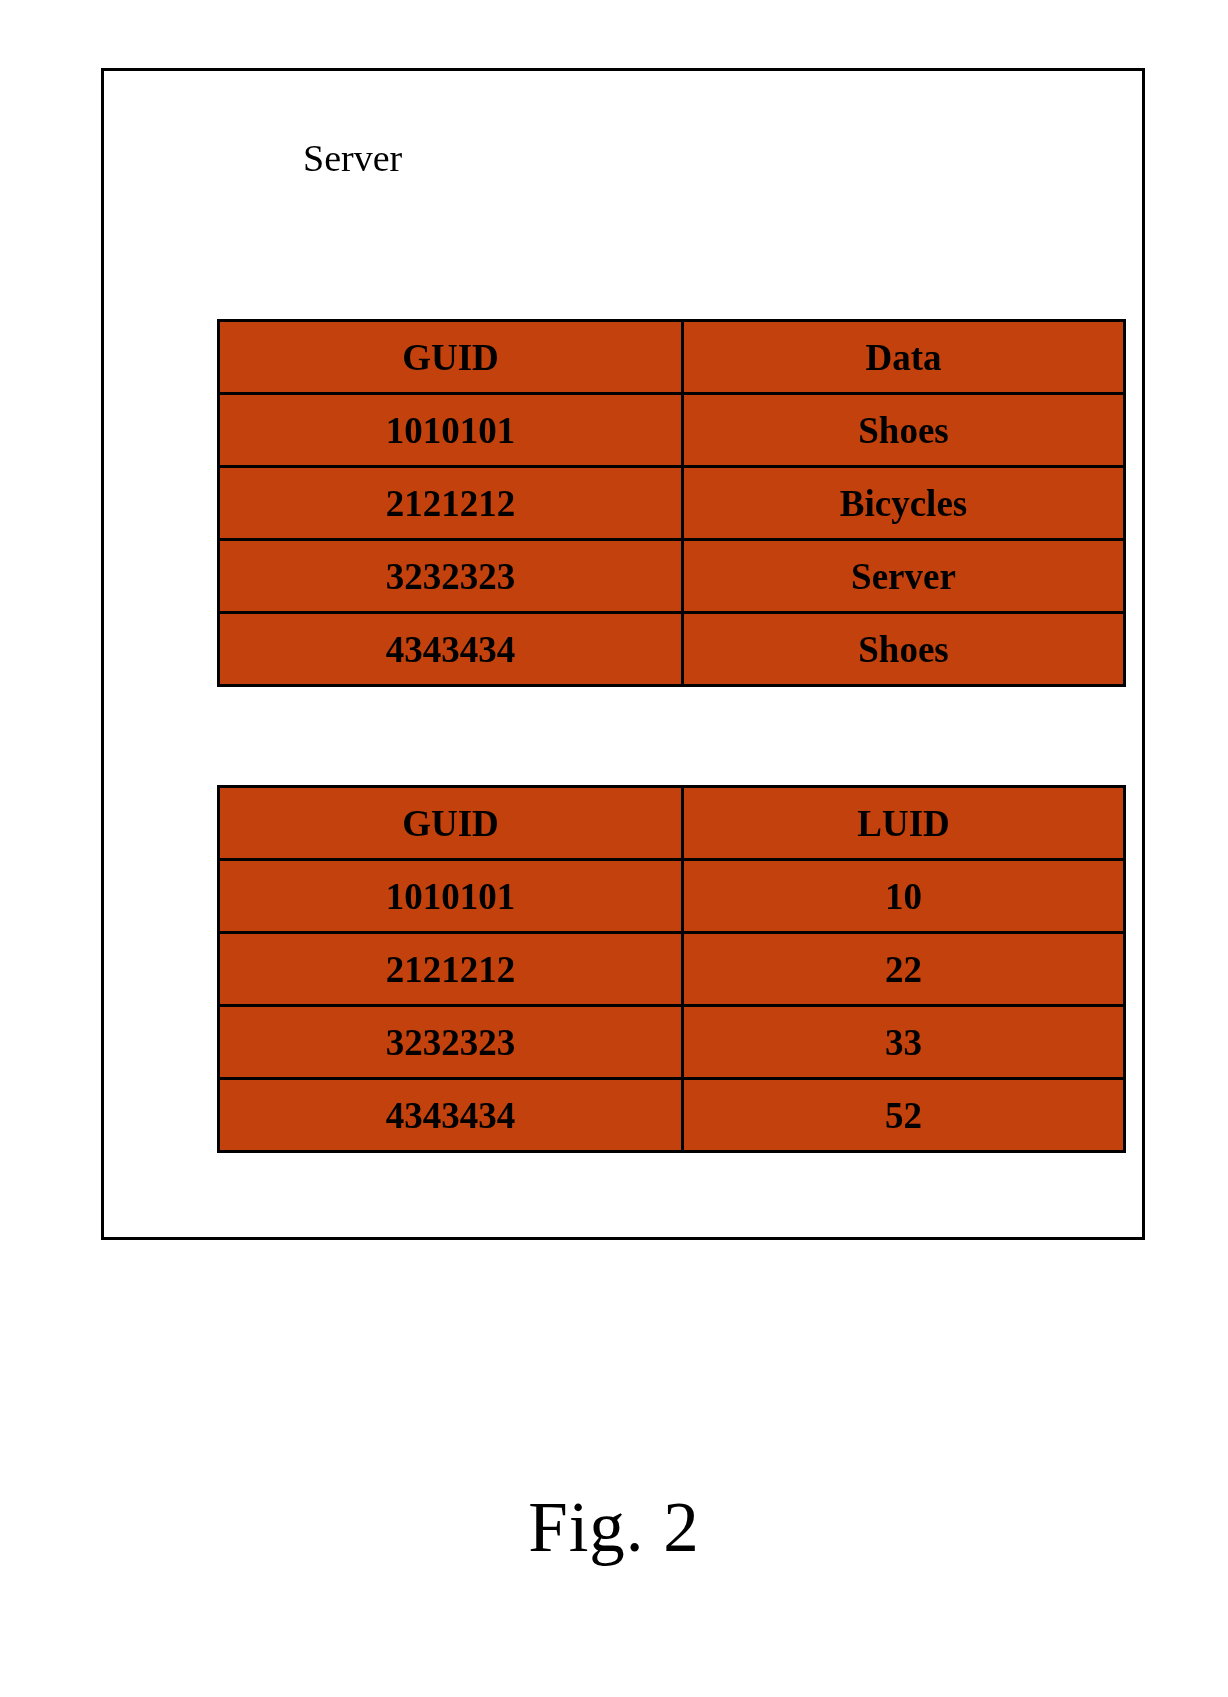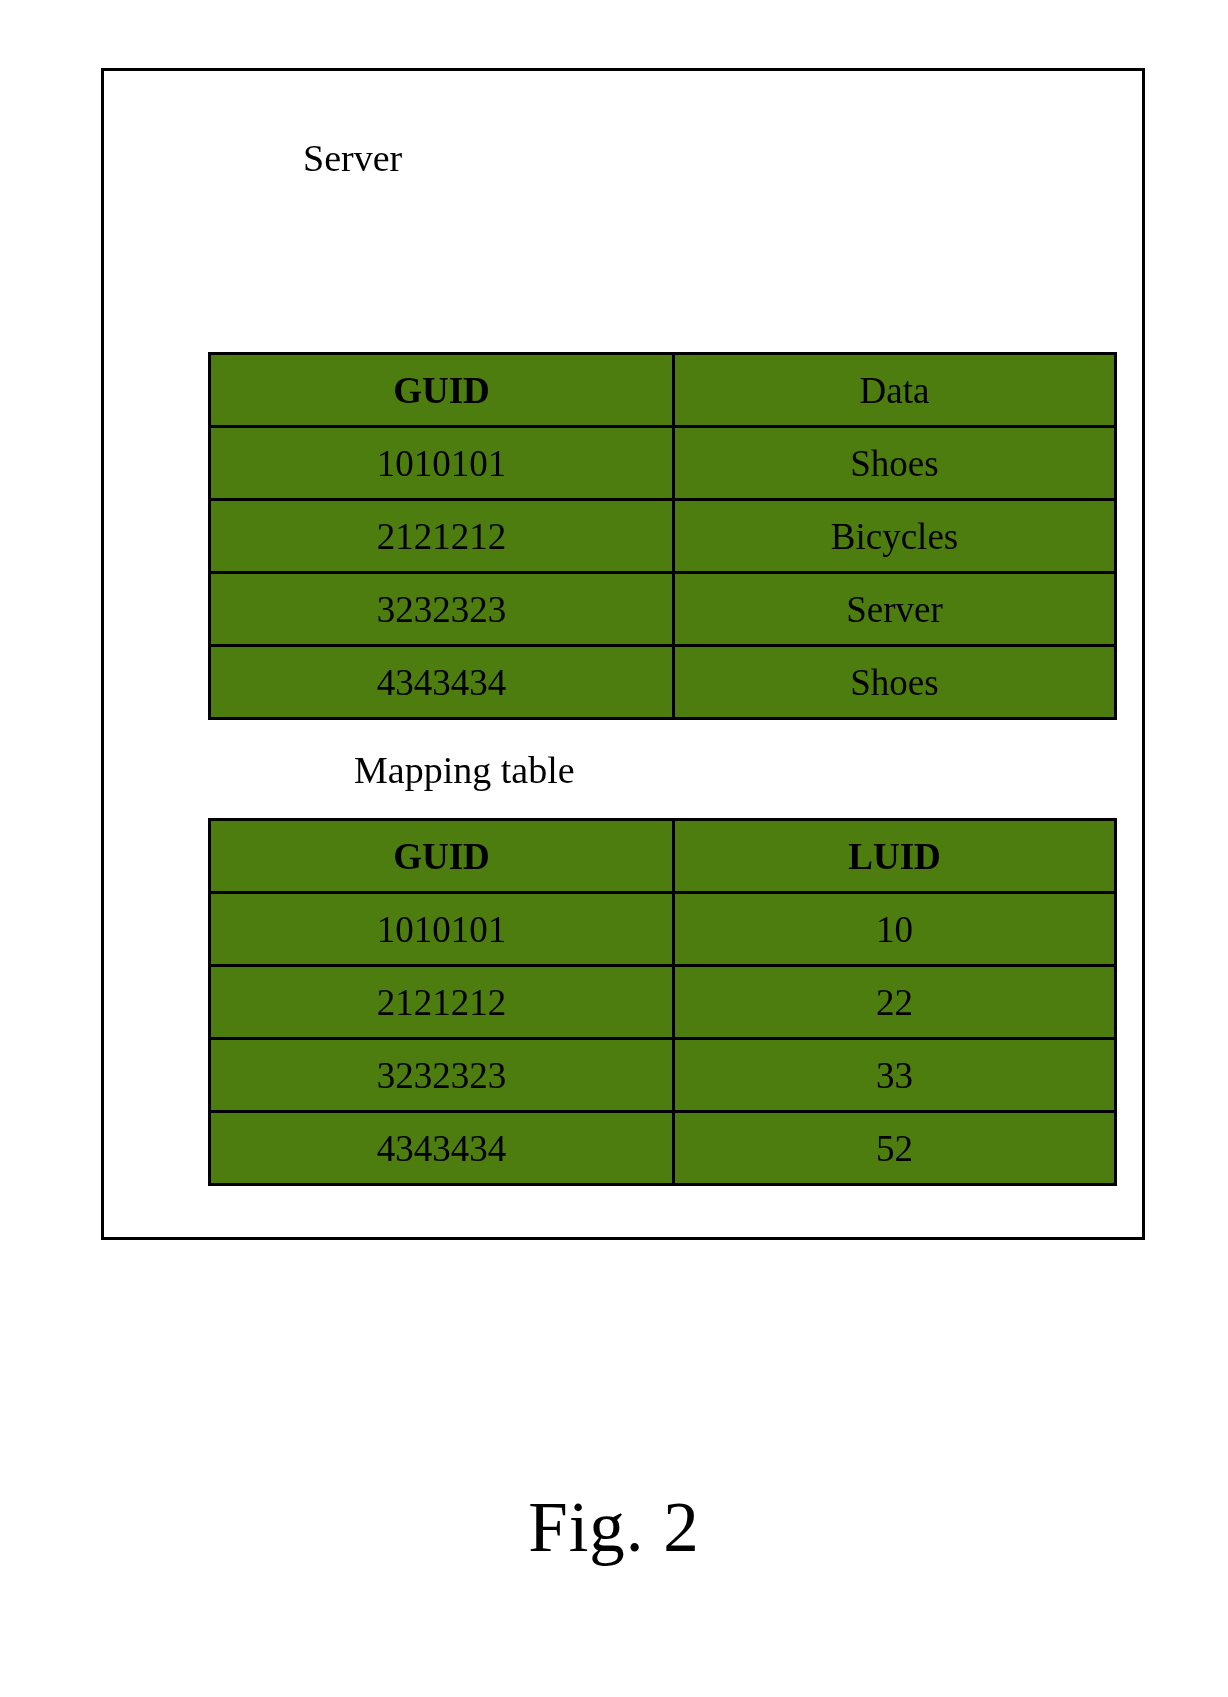--- a/index.html
+++ b/index.html
@@ -41,41 +41,40 @@
     top: 68px;
   }
   #mapping-label {
     left: 250px;
     top: 680px;
   }
 
   
   .fig-table {
     position: absolute;
-    left: 104px;
+    left: 113px;
     width: 906px;
     border-collapse: collapse;
     table-layout: fixed;
-    background: #4d7c0f;
-    margin-top: 33px;
+    background: #c2410c;
   }
   #server-table   { top: 248px; }
   #mapping-table  { top: 714px; }
 
   .fig-table col.col-left  { width: 464px; }
   .fig-table col.col-right { width: 442px; }
 
   .fig-table th,
   .fig-table td {
     border: 3px solid #000000;
     height: 70px;
     text-align: center;
     vertical-align: middle;
     font-size: 37px;
-    font-weight: normal;
+    font-weight: bold;
     line-height: 1;
     padding: 0;
     color: #000000;
   }
   .fig-table th.bold-head {
     font-weight: bold;
   }
 
   
   #figure-caption {
@@ -121,21 +120,20 @@
         <td>3232323</td>
         <td>Server</td>
       </tr>
       <tr>
         <td>4343434</td>
         <td>Shoes</td>
       </tr>
     </tbody>
   </table>
 
-  <div class="block-label" id="mapping-label">Mapping table</div>
 
   <table class="fig-table" id="mapping-table">
     <colgroup>
       <col class="col-left">
       <col class="col-right">
     </colgroup>
     <thead>
       <tr>
         <th class="bold-head">GUID</th>
         <th class="bold-head">LUID</th>

